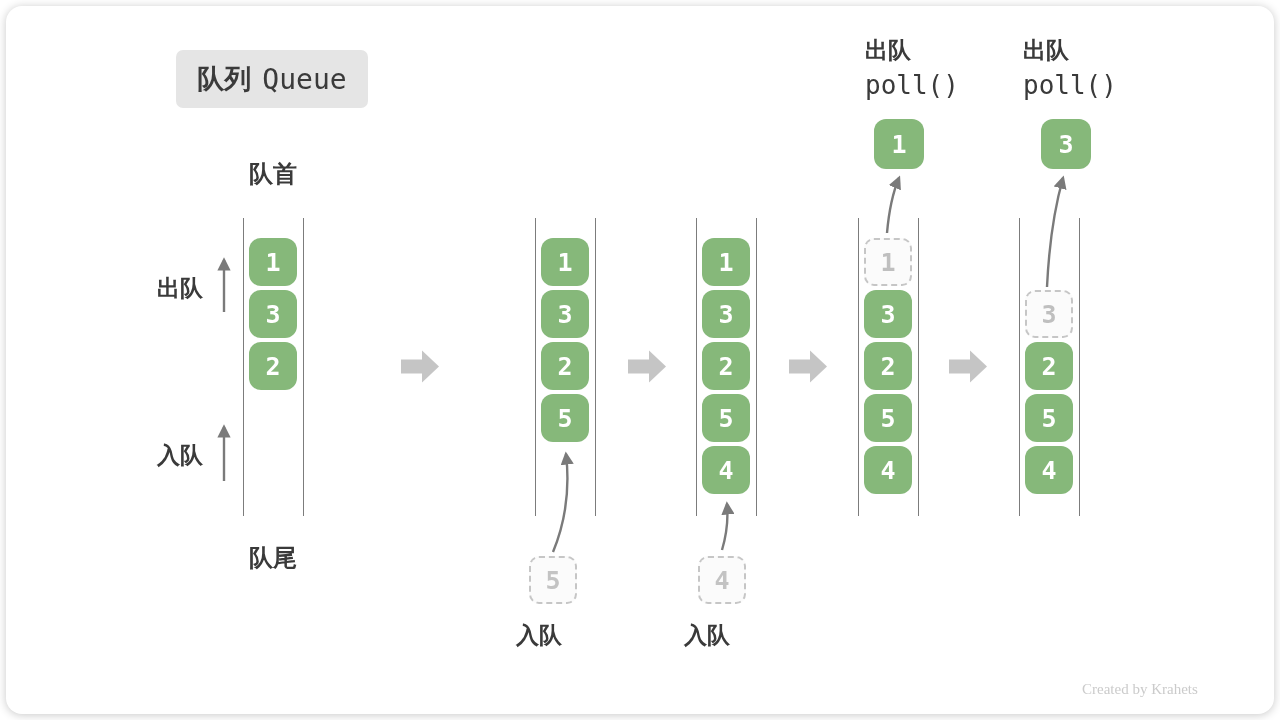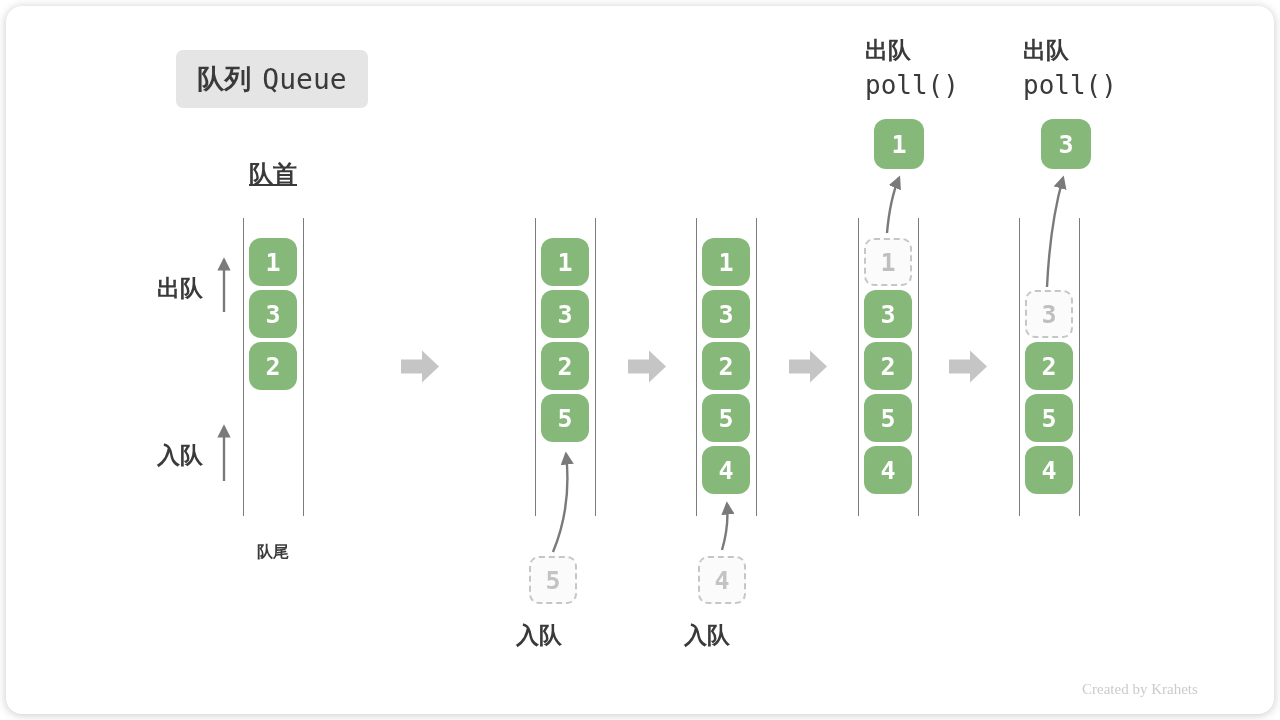--- a/index.html
+++ b/index.html
@@ -15,22 +15,22 @@
   .title-box {
     position:absolute; left:170px; top:44px; width:192px; height:58px;
     background:#e5e5e5; border-radius:7px;
     display:flex; align-items:center; justify-content:center; gap:11px;
   }
   .title-zh { font-size:27px; font-weight:700; color:#3a3a3a; }
   .title-en { font-family:"DejaVu Sans Mono", monospace; font-size:28px; color:#3a3a3a; }
 
   
   .zh-label { position:absolute; color:#3a3a3a; font-weight:700; font-size:23px; white-space:nowrap; }
-  .lbl-front  { left:217px; top:152px; width:100px; text-align:center; font-size:24px;text-decoration:underline; }
-  .lbl-rear   { left:217px; top:536px; width:100px; text-align:center; font-size:16px; }
+  .lbl-front  { left:217px; top:152px; width:100px; text-align:center; font-size:24px; }
+  .lbl-rear   { left:217px; top:536px; width:100px; text-align:center; font-size:24px; }
   .lbl-deq    { left:151px; top:267px; }
   .lbl-enq    { left:151px; top:434px; }
 
   
   .queue { position:absolute; top:212px; width:61px; height:298px; }
   .q1 { left:237px; } .q2 { left:529px; } .q3 { left:690px; } .q4 { left:852px; } .q5 { left:1013px; }
   .rail { position:absolute; top:0; width:1px; height:298px; background:#7c7c7c; }
   .rail-l { left:0; } .rail-r { right:0; }
 
   .cell {

